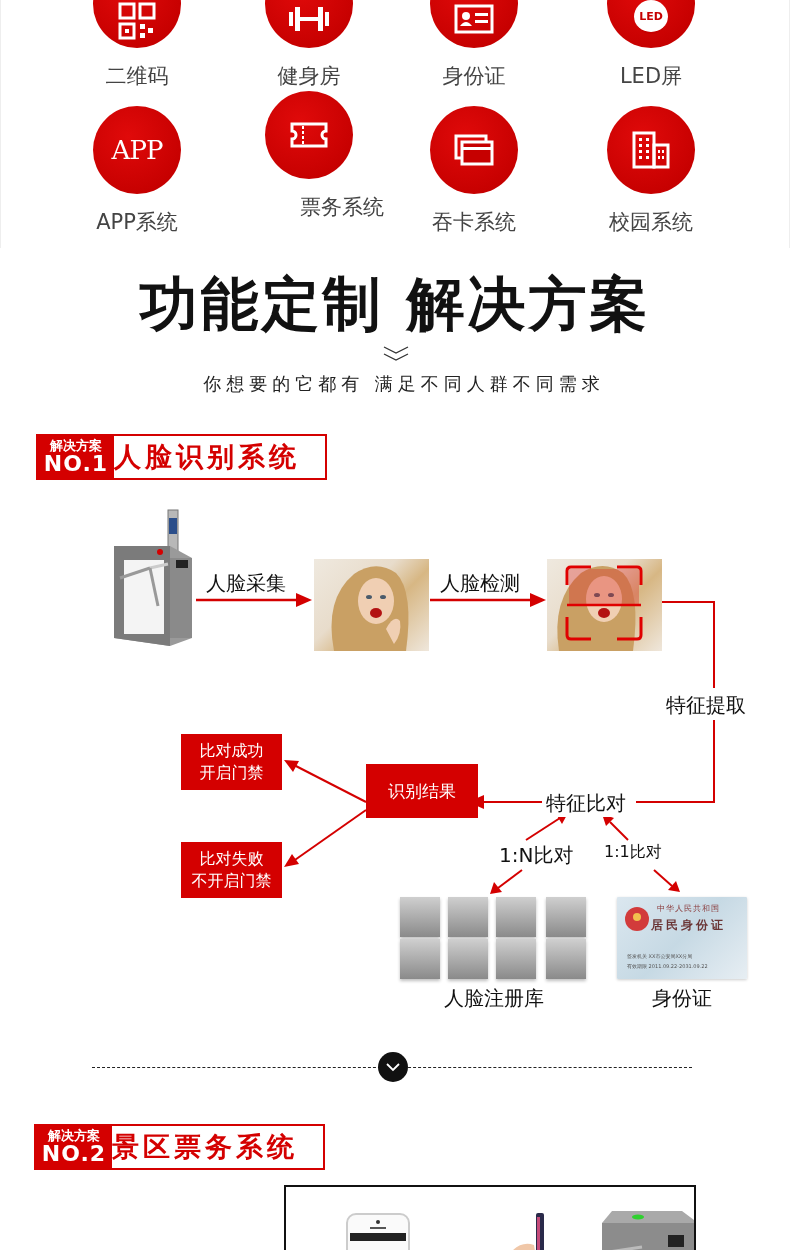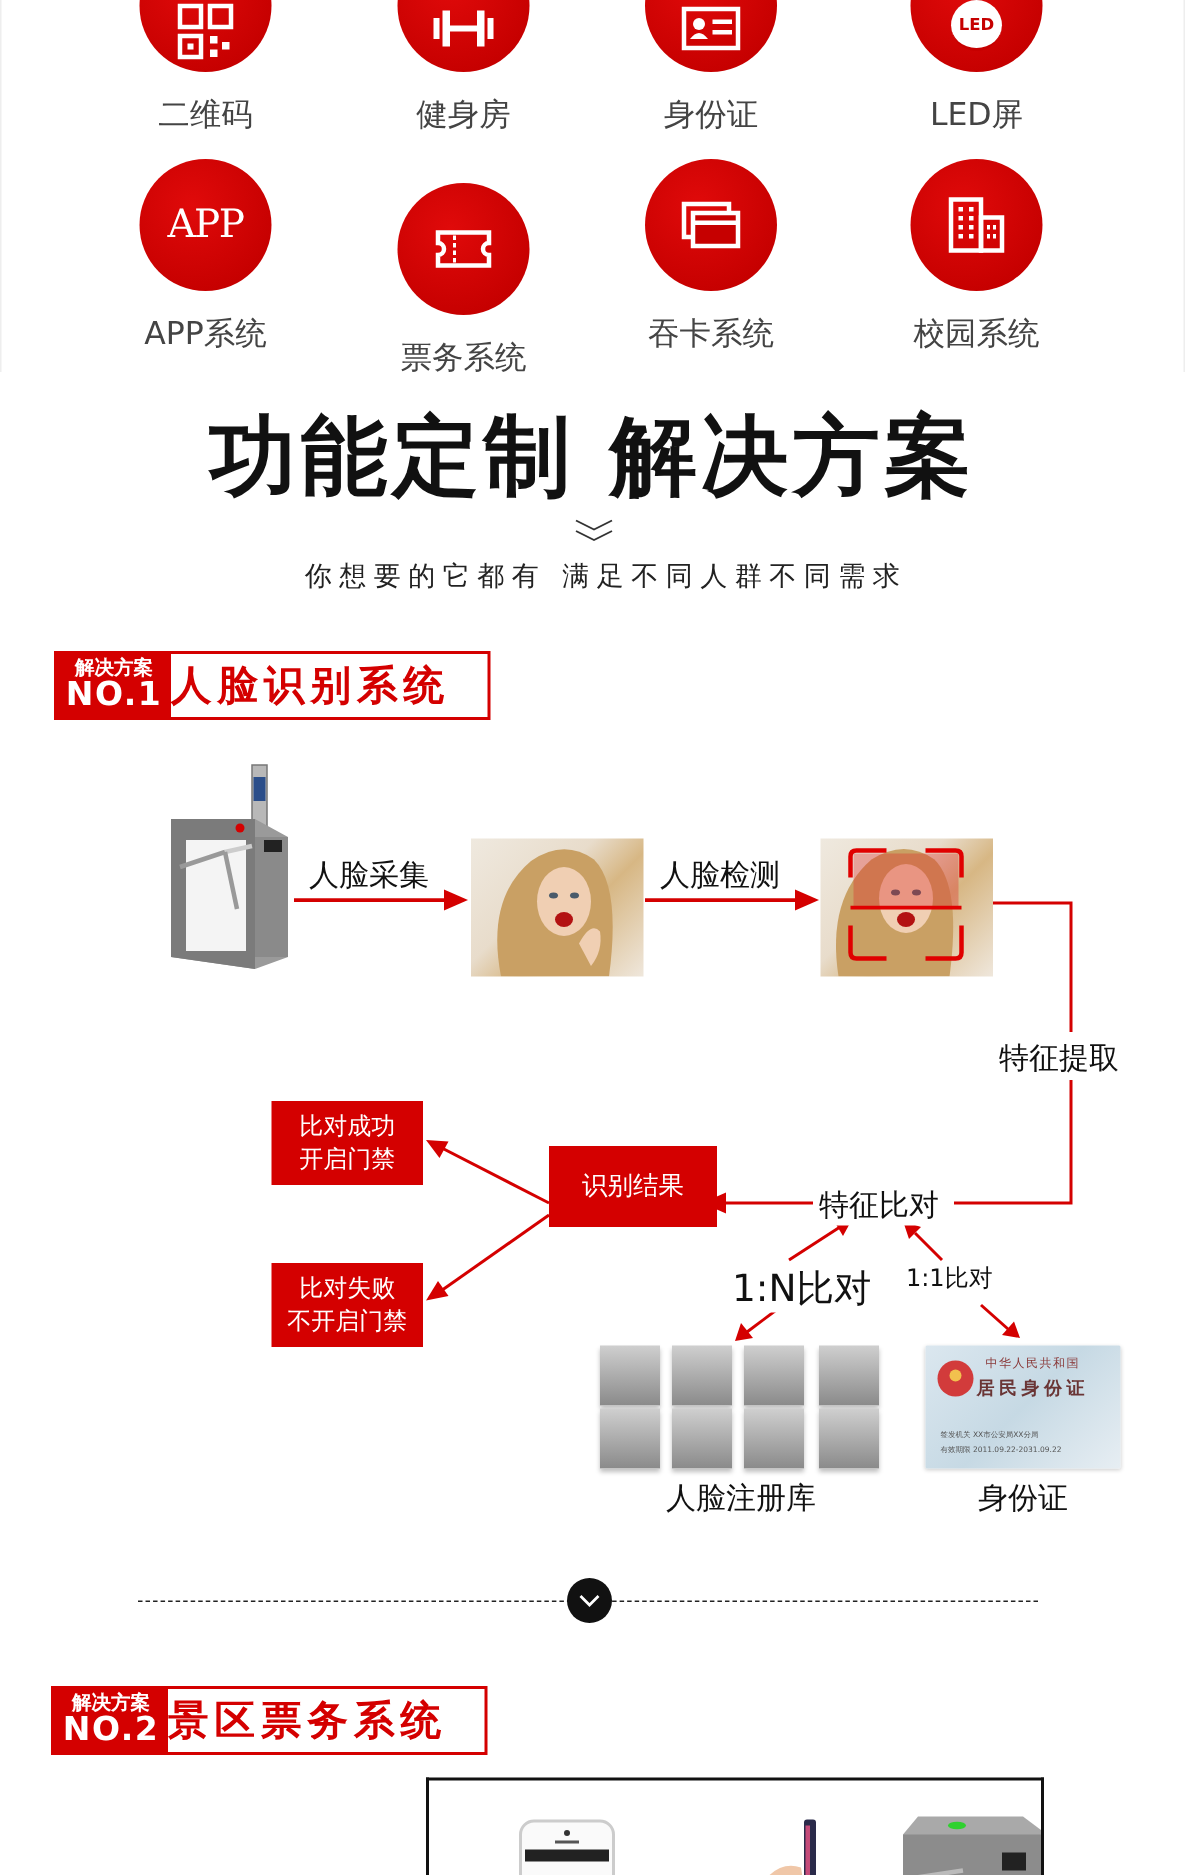--- a/index.html
+++ b/index.html
@@ -94,21 +94,21 @@
     <div class="icon-label">LED屏</div>
   </div>
 
   <div class="icon-cell" style="left:61px; top:106px;">
     <div class="circle">
       <span class="app-glyph">APP</span>
     </div>
     <div class="icon-label">APP系统</div>
   </div>
 
-  <div class="icon-cell" style="left:233px; top:122px;">
+  <div class="icon-cell" style="left:233px; top:91px;text-align:right;">
     <div class="circle">
       <svg width="40" height="28" viewBox="0 0 40 28">
         <path d="M3 3 H37 V10 A4 4 0 0 0 37 18 V25 H3 V18 A4 4 0 0 0 3 10 Z" fill="none" stroke="#fff" stroke-width="3"></path>
         <line x1="14" y1="5" x2="14" y2="23" stroke="#fff" stroke-width="2" stroke-dasharray="3 2"></line>
       </svg>
     </div>
     <div class="icon-label">票务系统</div>
   </div>
 
   <div class="icon-cell" style="left:398px; top:106px;">
@@ -251,21 +251,21 @@
     </div>
   </div>
 
   <div class="abs red-box" style="left:181px; top:342px; width:101px; height:56px;">
     <div>
       <div>比对失败</div>
       <div>不开启门禁</div>
     </div>
   </div>
 
-  <div class="abs flow-text" style="left:488px; top:342px; font-size:25px;text-align:center;">1:N比对</div>
+  <div class="abs flow-text" style="left:499px; top:342px; font-size:20px;text-align:center;">1:N比对</div>
   <div class="abs flow-text" style="left:604px; top:342px; font-size:16px;">1:1比对</div>
 
   <div class="abs" style="left:396px; top:397px; width:196px; height:84px;">
     <div class="thumb abs" style="left:4px; top:0;"></div>
     <div class="thumb abs" style="left:52px; top:0;"></div>
     <div class="thumb abs" style="left:100px; top:0;"></div>
     <div class="thumb abs" style="left:150px; top:0;"></div>
     <div class="thumb abs" style="left:4px; top:42px;"></div>
     <div class="thumb abs" style="left:52px; top:42px;"></div>
     <div class="thumb abs" style="left:100px; top:42px;"></div>

